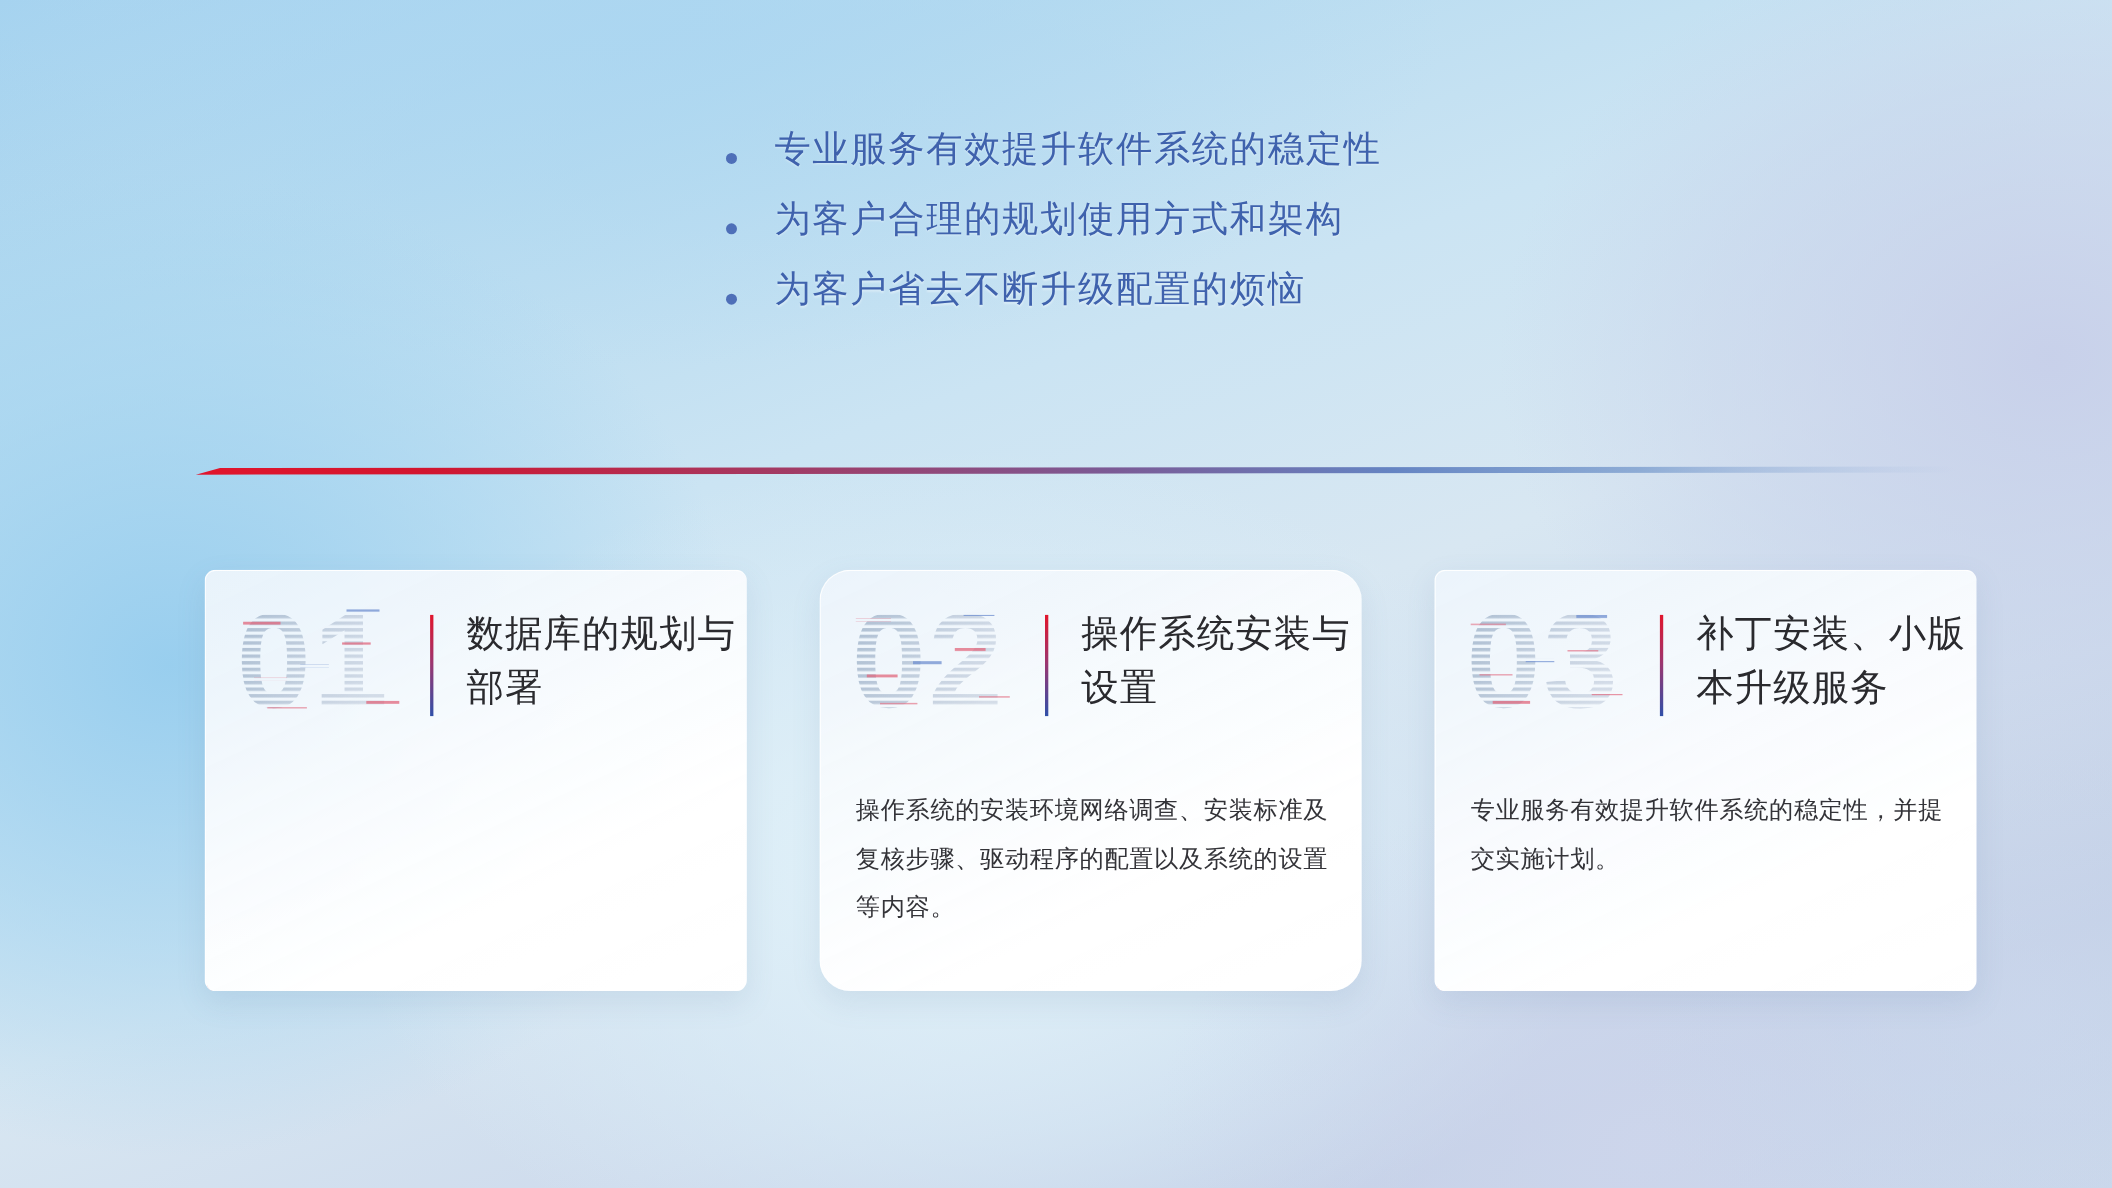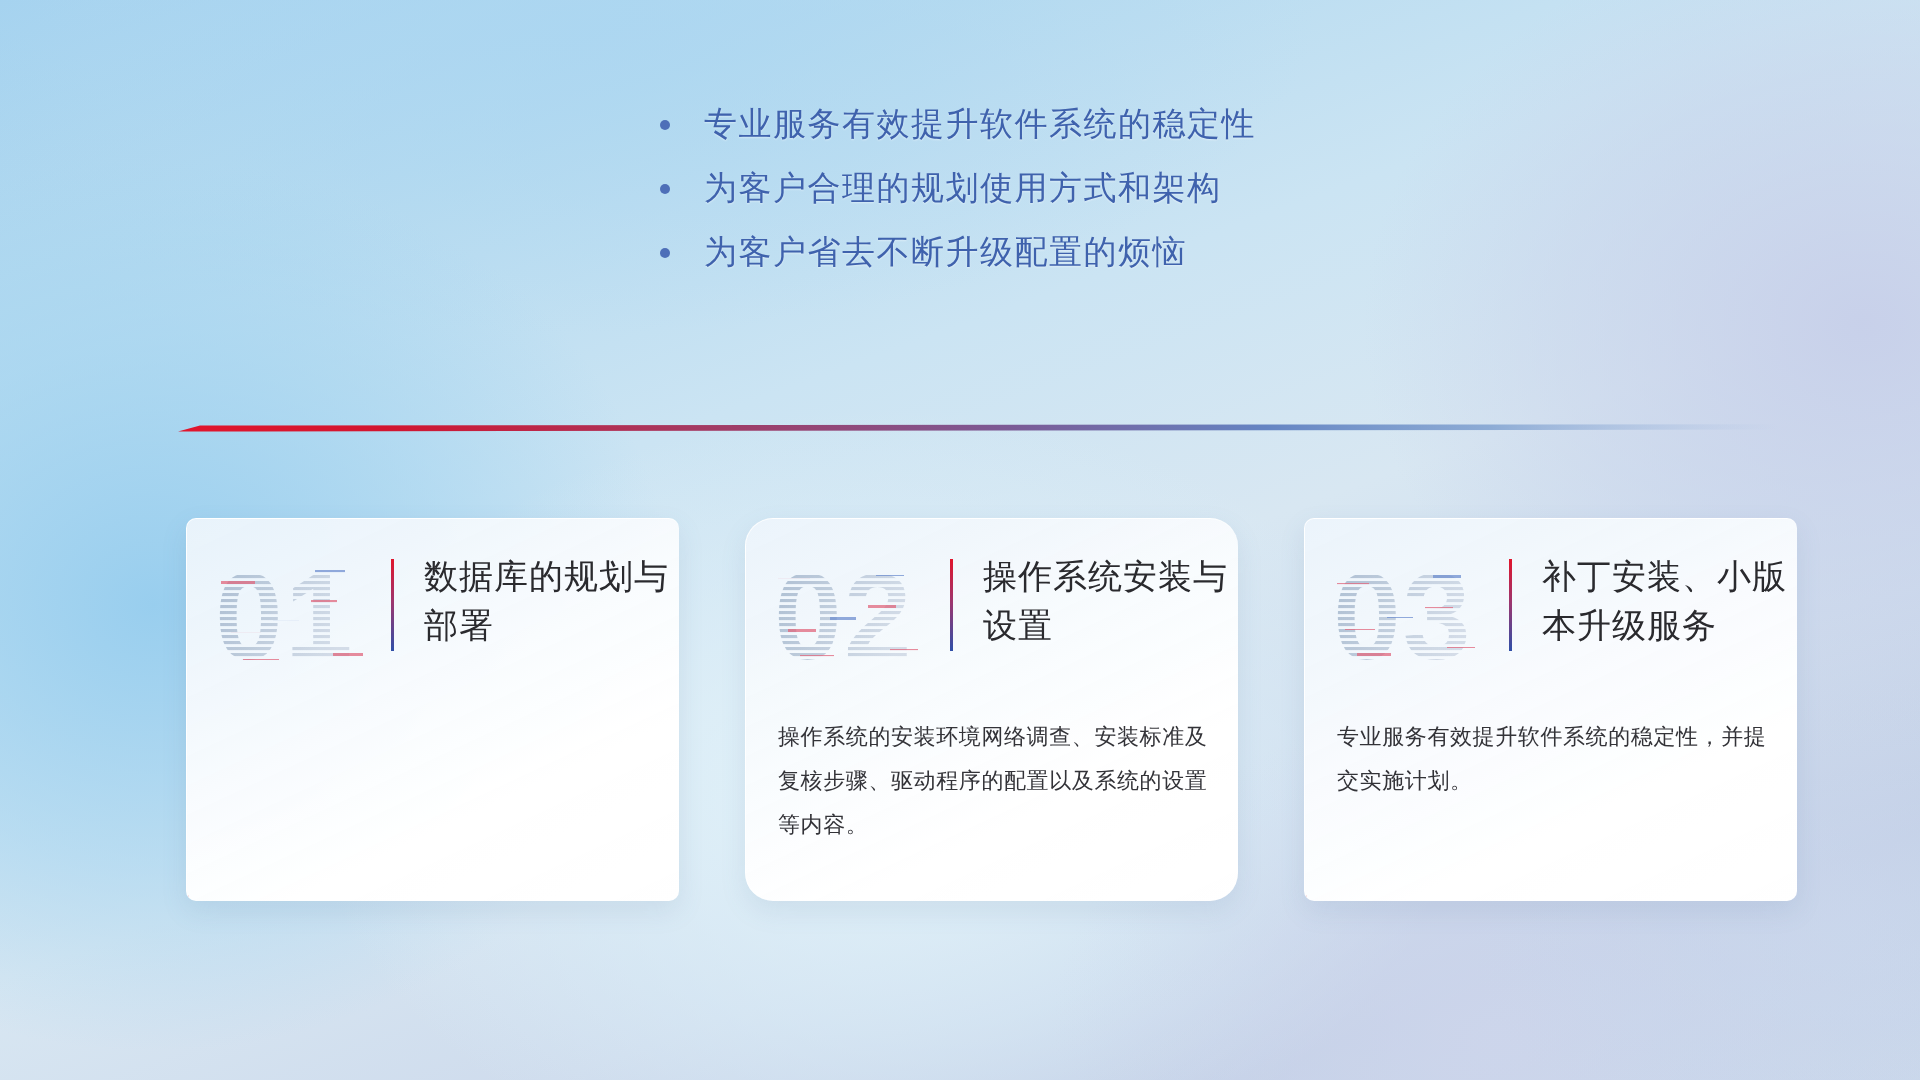--- a/index.html
+++ b/index.html
@@ -71,21 +71,21 @@
 
   
   .bullets {
     position: absolute;
     left: 660px;
     top: 103px;
     width: 900px;
   }
   .bullet-row {
     display: flex;
-    align-items: flex-start;
+    align-items: center;
     height: 64px;
   }
   .bullet-dot {
     width: 10px;
     height: 10px;
     border-radius: 50%;
     background: #4e6fb8;
     margin-top: 17px;
     margin-right: 34px;
     flex: 0 0 auto;
@@ -147,21 +147,21 @@
     pointer-events: none;
   }
   #card-0 { left: 0; }
   #card-1 { left: 559px; border-radius: 28px; }
   #card-2 { left: 1118px; }
 
   
   .ghost-num {
     position: absolute;
     left: 26px;
-    top: 38px;
+    top: 22px;
     width: 180px;
     height: 120px;
   }
   .ghost-num svg { display: block; }
 
   
   .card-head {
     position: absolute;
     left: 204px;
     top: 32px;

